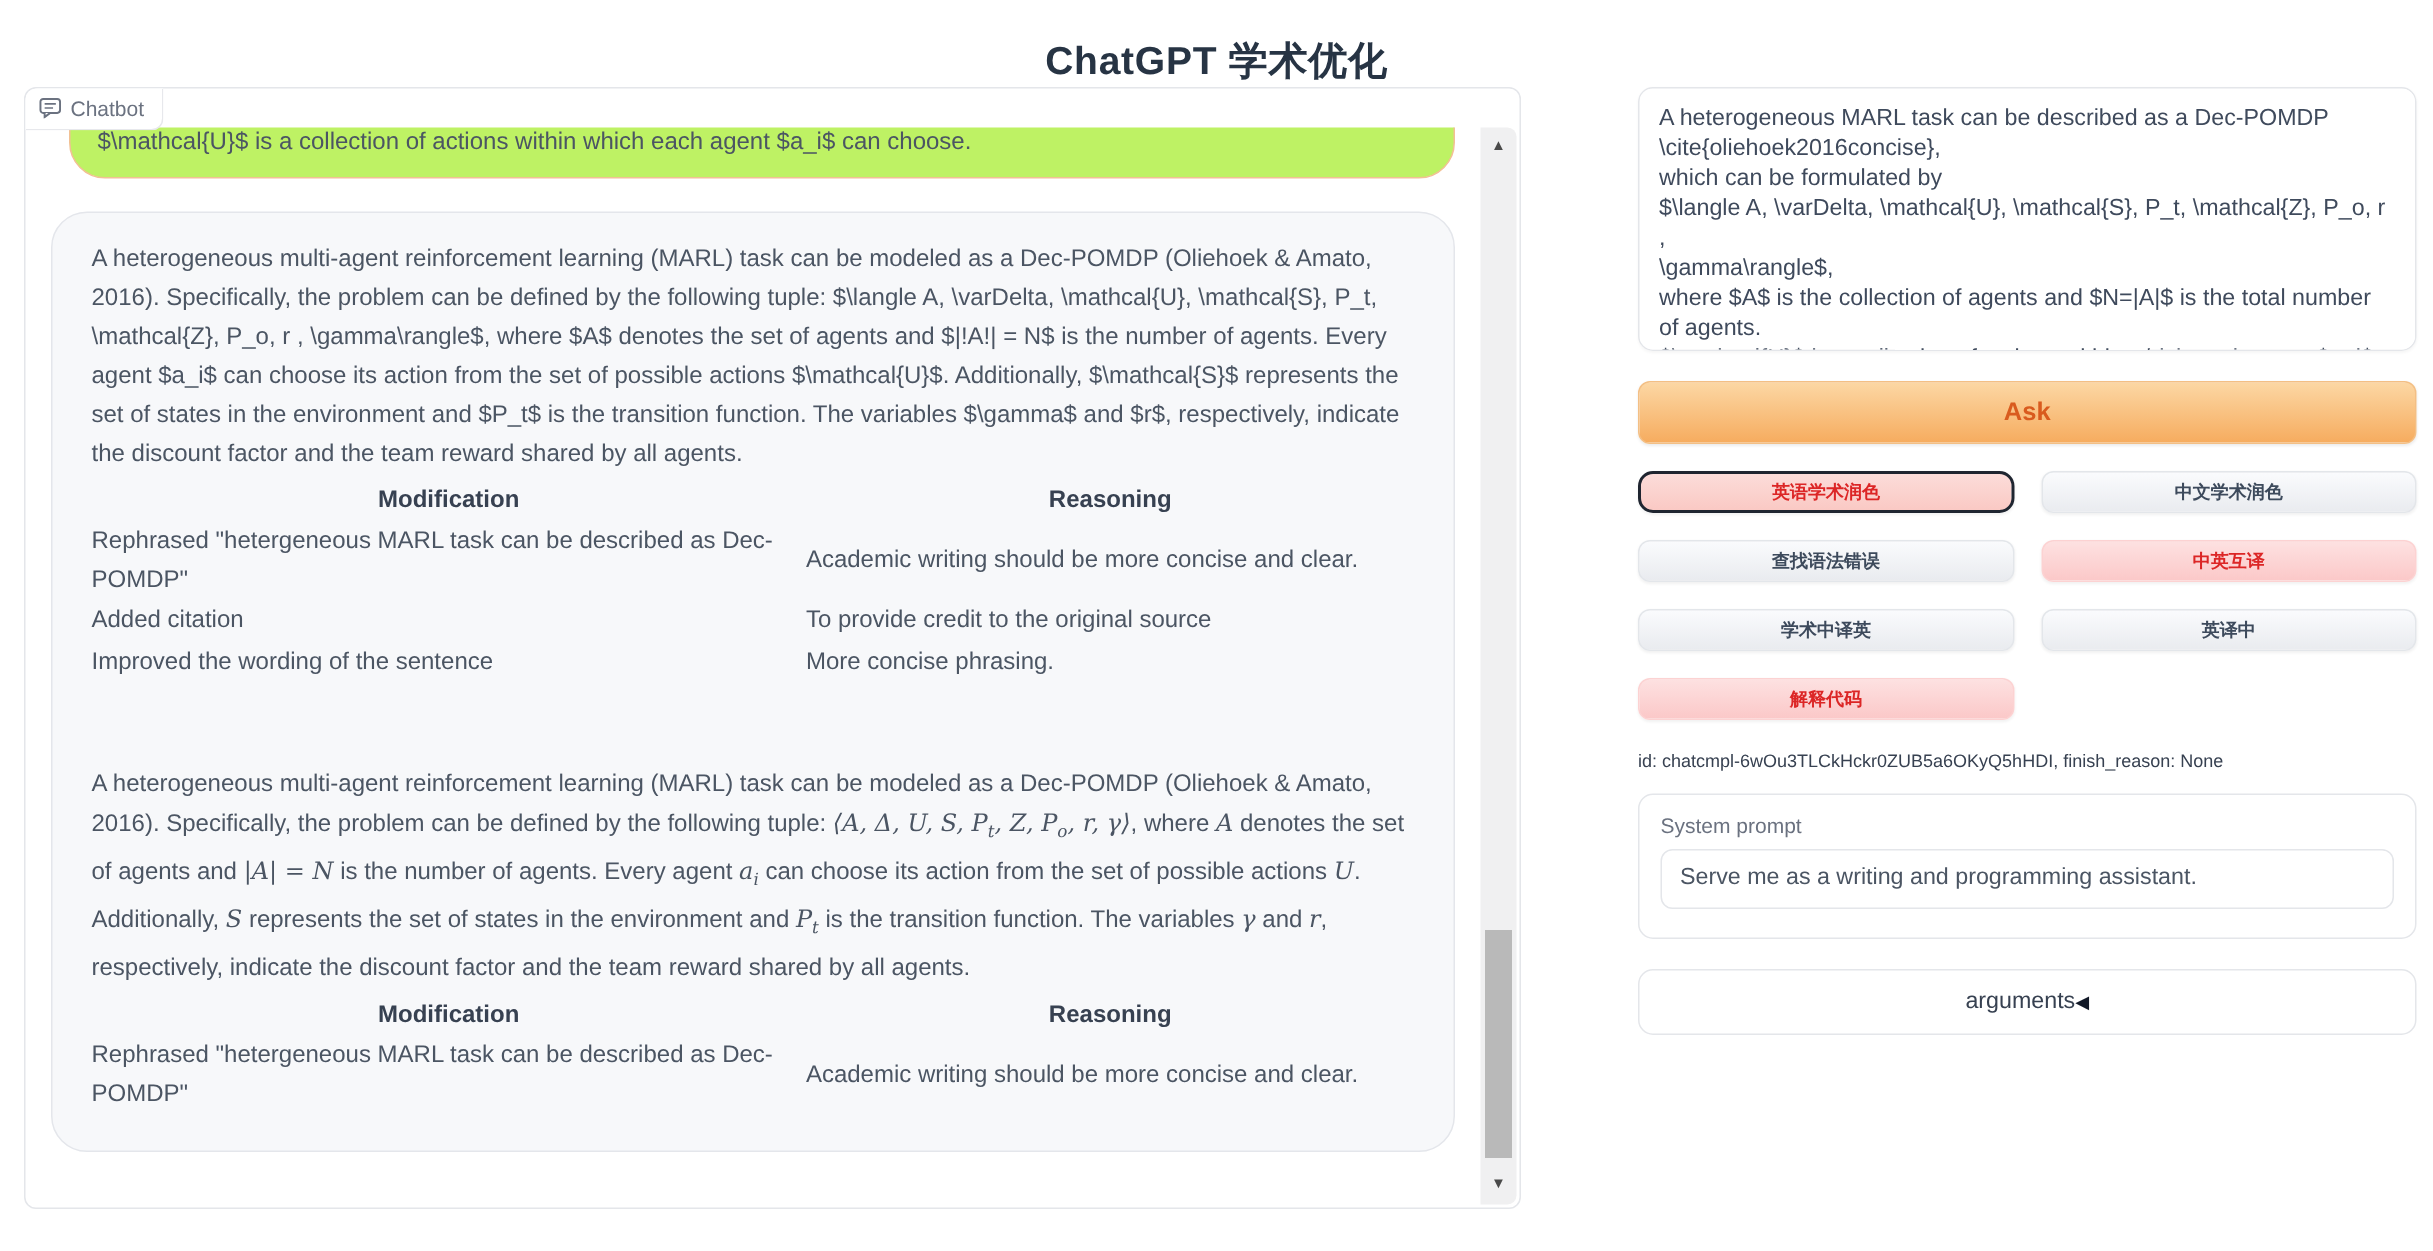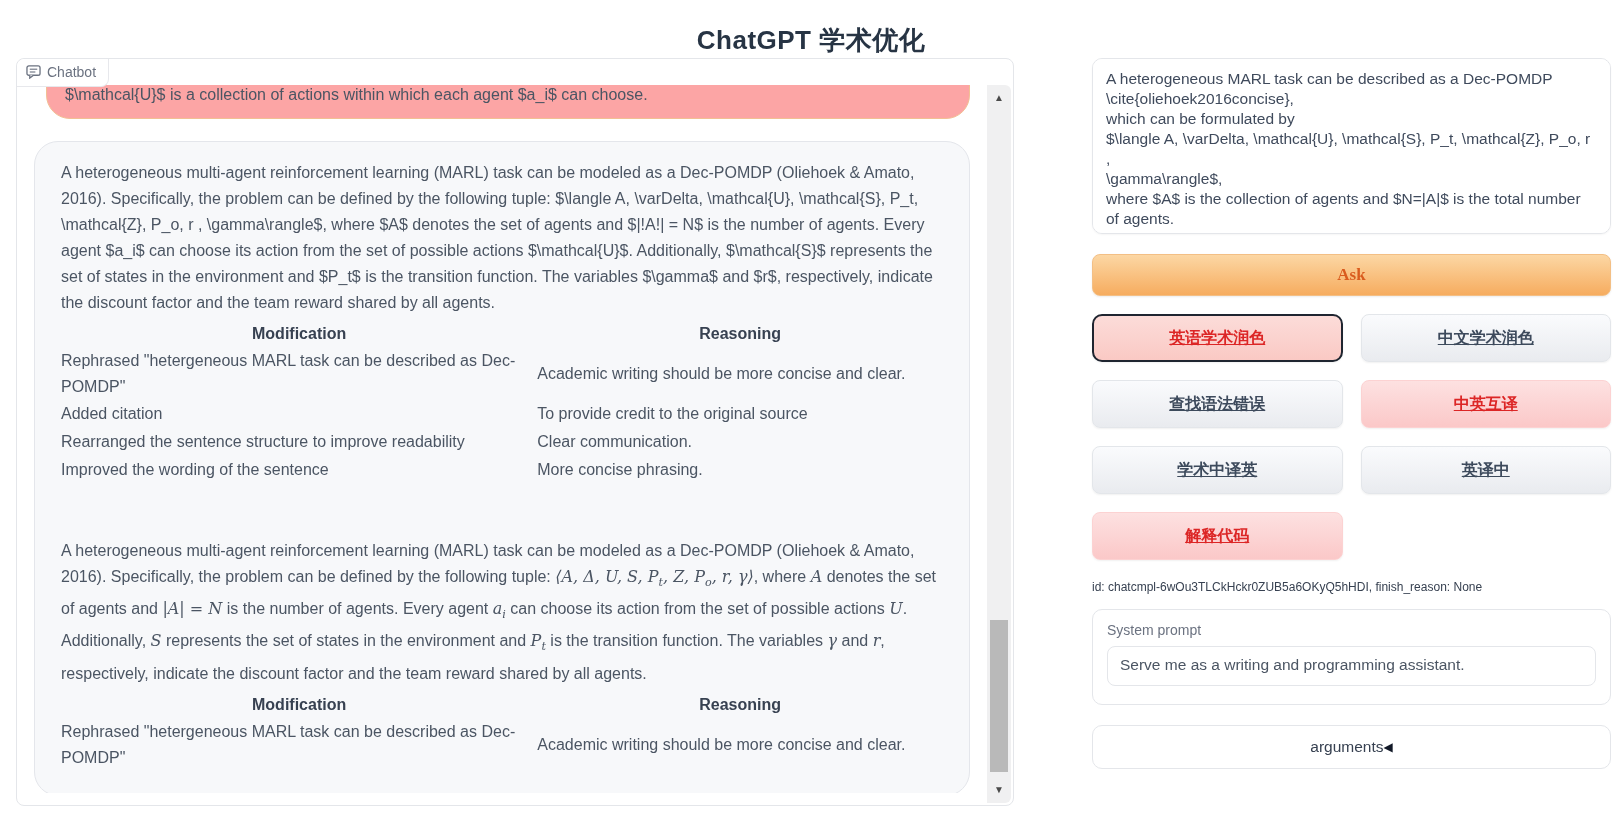--- a/index.html
+++ b/index.html
@@ -13,21 +13,21 @@
   .chat-panel { position:relative; width:998px; flex:none; height:748px;
     border:1px solid #e4e6ea; border-radius:8px; background:#fff; }
   .chat-label { position:absolute; top:0; left:0; z-index:3; background:#fff;
     display:flex; align-items:center; gap:6px; padding:5px 12px 6px 9px;
     border-right:1px solid #e7e8ec; border-bottom:1px solid #e7e8ec;
     border-radius:8px 0 8px 0; color:#6b7280; font-size:14px; }
   .chat-label svg { display:block; }
   .chat-viewport { position:absolute; top:26px; bottom:12px; left:1px; right:27px;
     overflow:hidden; padding:0 16px; }
   .msg { border-radius:24px; }
-  .msg.user { margin:-14px 0 16px 12px; background:#fca5a5; border:1px solid #f2c094;
+  .msg.user { margin:-14px 0 16px 12px; background:#bef264; border:1px solid #f2c094;
     border-radius:4px 4px 24px 24px; padding:10px 18px; color:#4b5563; font-size:16px; line-height:26px; }
   .msg.bot { margin-top:22px; background:#f7f8fa; border:1px solid #e4e6eb;
     padding:18px 26px 24px; color:#4b5563; font-size:16px; line-height:26px; }
   .para { color:#4b5563; }
   .para.rendered { margin-top:54px; }
   .math { font-family:"DejaVu Serif","Liberation Serif",serif; font-style:italic; }
   sub.math { font-size:.7em; }
   table.md-table { width:100%; border-collapse:collapse; table-layout:fixed; margin-top:4px; }
   table.md-table col.c1 { width:54%; } table.md-table col.c2 { width:46%; }
   table.md-table th { font-weight:bold; color:#374151; text-align:center; height:28px; font-size:16px; }
@@ -43,24 +43,24 @@
     background:#b9b9b9; cursor:grab; }
 
   
   .right-col { width:519px; flex:none; margin-left:48px; display:flex; flex-direction:column; }
   textarea { font-family:inherit; resize:none; outline:none; }
   .input-box { height:176px; border:1px solid #e4e6ea; border-radius:10px; padding:10px 13px;
     font-size:15.5px; line-height:1.29; color:#3f4a5c; box-shadow:0 1px 2px rgba(0,0,0,.04); }
   .ask-btn { margin-top:20px; height:42px; border:1px solid #f3bf85; border-radius:8px;
     background:linear-gradient(180deg,#fcd7a4 0%,#f6ac5f 100%);
     color:#d95b1e; font-size:17px; font-weight:bold; cursor:pointer;
-    font-family:Liberation Serif, serif; box-shadow:0 1px 2px rgba(0,0,0,.08); }
+    font-family:Liberation Sans, sans-serif; box-shadow:0 1px 2px rgba(0,0,0,.08); }
   .btn-grid { margin-top:18px; display:grid; grid-template-columns:1fr 1fr; gap:18px; }
-  .act-btn { height:48px; border-radius:8px; font-size:16px; font-weight:bold;
-    cursor:pointer; font-family:inherit; box-shadow:0 1px 2px rgba(0,0,0,.06);text-decoration:underline; }
+  .act-btn { height:28px; border-radius:8px; font-size:12px; font-weight:bold;
+    cursor:pointer; font-family:inherit; box-shadow:0 1px 2px rgba(0,0,0,.06); }
   .act-btn.default { background:linear-gradient(180deg,#fafbfd 0%,#e9ebef 100%);
     border:1px solid #e3e6ea; color:#3d4a5c; }
   .act-btn.pink { background:linear-gradient(180deg,#fde1e1 0%,#fbc8c8 100%);
     border:1px solid #fcd2d2; color:#dc2626; }
   .act-btn.selected { background:linear-gradient(180deg,#fcdcd9 0%,#fac9c4 100%);
     border:2px solid #1f2530; color:#dc2626; border-radius:10px; }
   .status { margin-top:20px; font-size:12px; color:#374151; }
   .sys-box { margin-top:15px; border:1px solid #e4e6ea; border-radius:10px; padding:12px 14px 14px; }
   .sys-label { font-size:14px; color:#6b7280; margin-bottom:8px; }
   .sys-input { width:100%; height:40px; border:1px solid #e4e6ea; border-radius:8px;
@@ -112,24 +112,20 @@
             </tr>
           </thead>
           <tbody>
               <tr>
                 <td>Rephrased "hetergeneous MARL task can be described as Dec-POMDP"</td>
                 <td>Academic writing should be more concise and clear.</td>
               </tr>
               <tr>
                 <td>Added citation</td>
                 <td>To provide credit to the original source</td>
-              </tr>
-              <tr>
-                <td>Rearranged the sentence structure to improve readability</td>
-                <td>Clear communication.</td>
               </tr>
               <tr>
                 <td>Improved the wording of the sentence</td>
                 <td>More concise phrasing.</td>
               </tr>
             </tbody>
         </table>
 
         <p class="para rendered"><span>A heterogeneous multi-agent reinforcement learning (MARL) task can be modeled as a Dec-POMDP (Oliehoek &amp; Amato, 2016). Specifically, the problem can be defined by the following tuple: </span><span class="math">⟨A, Δ, U, S, P</span><sub class="math">t</sub><span class="math">, Z, P</span><sub class="math">o</sub><span class="math">, r, γ⟩</span><span>, where </span><span class="math">A</span><span> denotes the set of agents and </span><span class="math">|A| = N</span><span> is the number of agents. Every agent </span><span class="math">a</span><sub class="math">i</sub><span> can choose its action from the set of possible actions </span><span class="math">U</span><span>. Additionally, </span><span class="math">S</span><span> represents the set of states in the environment and </span><span class="math">P</span><sub class="math">t</sub><span> is the transition function. The variables </span><span class="math">γ</span><span> and </span><span class="math">r</span><span>, respectively, indicate the discount factor and the team reward shared by all agents.</span></p>
 

